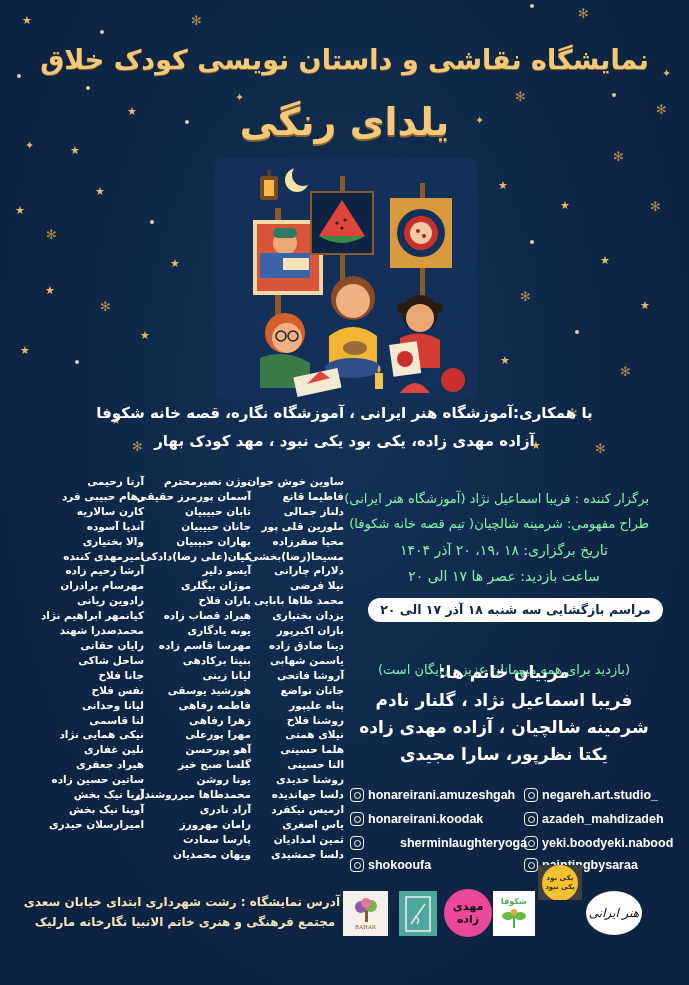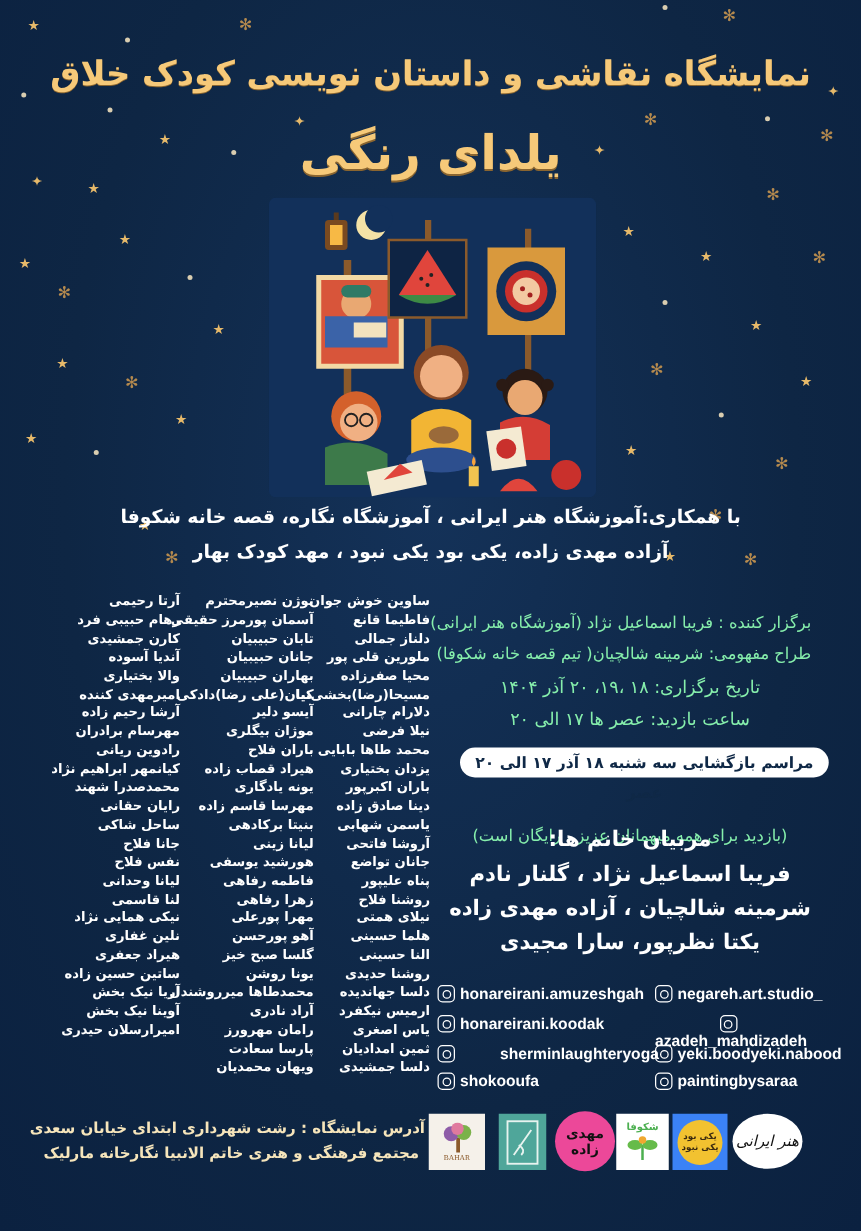--- a/index.html
+++ b/index.html
@@ -241,21 +241,21 @@
     <div>یونا روشن</div>
     <div>محمدطاها میرروشندل</div>
     <div>آراد نادری</div>
     <div>رامان مهرورز</div>
     <div>پارسا سعادت</div>
     <div>ویهان محمدیان</div>
   </div>
 <div class="names-col" id="col-left" style="right:545px;">
     <div>آرتا رحیمی</div>
     <div>رهام حبیبی فرد</div>
-    <div>کارن جمشیدی</div>
+    <div>کارن سالاریه</div>
     <div>آندیا آسوده</div>
     <div>والا بختیاری</div>
     <div>امیرمهدی کننده</div>
     <div>آرشا رحیم زاده</div>
     <div>مهرسام برادران</div>
     <div>رادوین ریانی</div>
     <div>کیانمهر ابراهیم نژاد</div>
     <div>محمدصدرا شهند</div>
     <div>رایان حقانی</div>
     <div>ساحل شاکی</div>
@@ -298,21 +298,21 @@
   </div>
 <div class="social" style="left:350px;top:858px;">
     <span class="ig-icon"></span>
     <span>shokooufa</span>
   </div>
 
 <div class="social" style="left:524px;top:788px;">
     <span class="ig-icon"></span>
     <span>negareh.art.studio_</span>
   </div>
-<div class="social" style="left:524px;top:812px;flex-direction:column;">
+<div class="social" style="left:524px;top:812px;">
     <span class="ig-icon"></span>
     <span>azadeh_mahdizadeh</span>
   </div>
 <div class="social" style="left:524px;top:836px;">
     <span class="ig-icon"></span>
     <span>yeki.boodyeki.nabood</span>
   </div>
 <div class="social" style="left:524px;top:858px;">
     <span class="ig-icon"></span>
     <span>paintingbysaraa</span>
@@ -341,20 +341,20 @@
 </div>
 <div class="logo" style="left:493px;width:42px;top:891px;height:45px;background:#ffffff;flex-direction:column;">
   <span style="font-size:8px;color:#4caf50;font-weight:bold;">شکوفا</span>
   <svg width="28" height="24" viewBox="0 0 28 24">
       <path d="M14 22 L14 10" stroke="#4caf50" stroke-width="2"></path>
       <ellipse cx="8" cy="10" rx="6" ry="4" fill="#66bb4a"></ellipse>
       <ellipse cx="20" cy="10" rx="6" ry="4" fill="#66bb4a"></ellipse>
       <circle cx="14" cy="6" r="3" fill="#f0a830"></circle>
     </svg>
 </div>
-<div class="logo" style="left:538px;width:44px;top:891px;height:45px;background:#3b82f6;">
+<div class="logo" style="left:538px;width:44px;top:865px;height:35px;background:#404040;">
   <div style="width:36px;height:36px;border-radius:50%;background:#f2c230;display:flex;align-items:center;justify-content:center;">
     <span style="font-size:7px;color:#3a2a10;font-weight:bold;line-height:1.2;">یکی بود یکی نبود</span>
   </div>
 </div>
 <div class="logo" style="left:586px;width:56px;top:891px;height:44px;background:#ffffff;border-radius:50%;">
   <span style="font-size:12px;color:#111;font-family:'DejaVu Serif',serif;font-style:italic;">هنر ایرانی</span>
 </div>
 
 </body></html>

